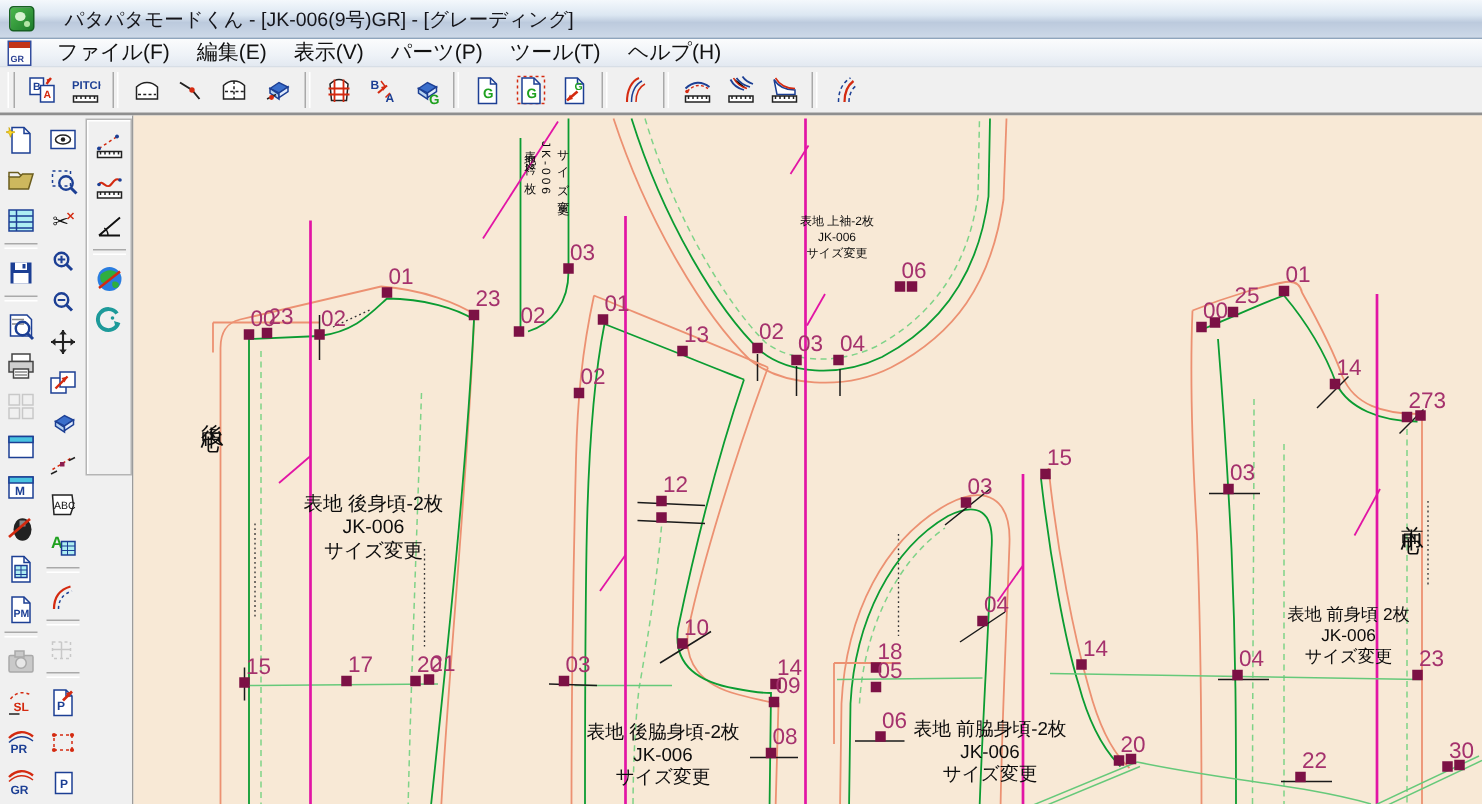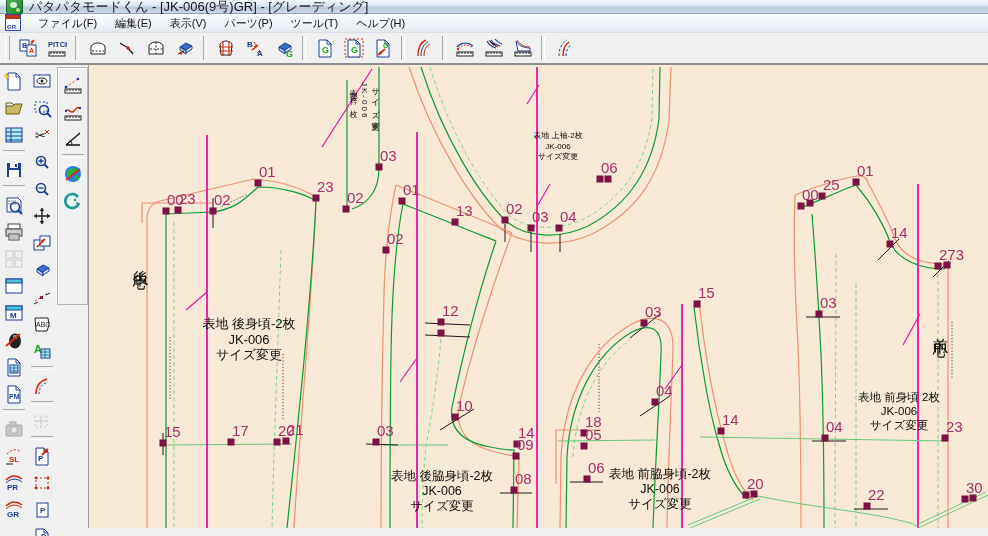--- a/index.html
+++ b/index.html
@@ -1,29 +1,29 @@
 <!DOCTYPE html>
 <html><head>
 <meta charset="utf-8">
 <style>
   html,body{margin:0;padding:0}
   body{width:988px;height:536px;overflow:hidden;position:relative;
        font-family:"Liberation Sans","DejaVu Sans",sans-serif;background:#f0f0f0;
        -webkit-font-smoothing:antialiased}
   
-  .titlebar{height:14px;background:linear-gradient(#f4f8fc,#dce7f2 40%,#bccadd 60%,#cdd9e8);
-            border-bottom:1px solid #8fa5bd;display:flex;align-items:center;padding:0 6px;gap:6px;box-sizing:border-box}
+  .titlebar{height:26px;background:linear-gradient(#f4f8fc,#dce7f2 40%,#bccadd 60%,#cdd9e8);
+            border-bottom:1px solid #8fa5bd;display:flex;align-items:center;padding:0 6px;gap:20px;box-sizing:border-box}
   .appicon{width:15px;height:15px;border-radius:3px;background:linear-gradient(135deg,#4db84d,#1e7d2c);
            border:1px solid #166021;position:relative;flex:0 0 auto}
   .appicon:before{content:"";position:absolute;left:3px;top:3px;width:7px;height:6px;border-radius:50%;background:#d8f3d0}
   .appicon:after{content:"";position:absolute;right:2px;bottom:2px;width:4px;height:4px;border-radius:50%;background:#b3e6a6}
   .title{font-size:13px;color:#15151a;white-space:nowrap}
   
-  .menubar{height:19px;background:linear-gradient(#fbfcfd,#eef2f7 60%,#e3e9f1);display:flex;align-items:flex-start;
-           font-size:11px;color:#111;padding-left:3px;border-bottom:1px solid #d7dee6;box-sizing:border-box}
+  .menubar{height:19px;background:linear-gradient(#fbfcfd,#eef2f7 60%,#e3e9f1);display:flex;align-items:center;
+           font-size:14px;color:#111;padding-left:3px;border-bottom:1px solid #d7dee6;box-sizing:border-box}
   .grdoc{width:14px;height:15px;background:#fdfdfd;border:1px solid #334d9e;margin:0 8px 0 2px;position:relative;flex:0 0 auto}
   .grdoc:before{content:"";position:absolute;left:0;top:0;right:0;height:4px;background:#c23318}
   .grdoc:after{content:"GR";position:absolute;left:1px;bottom:0;font-size:6px;font-weight:bold;color:#2a3f92}
   .menu-item{padding:2px 9px;cursor:default}
   
   .toolbar{height:32px;background:#f0f0f0;display:flex;align-items:center;padding-left:2px;box-sizing:border-box;
            border-bottom:2px solid #8f8f8f}
   .grip{width:3px;height:24px;border-left:1px solid #fff;border-right:1px solid #a9a9a9;margin:0 3px}
   .tbtn{width:27px;height:27px;display:flex;align-items:center;justify-content:center;border:1px solid transparent}
   .tsep{width:2px;height:24px;border-left:1px solid #a9a9a9;border-right:1px solid #fff;margin:0 4px}

